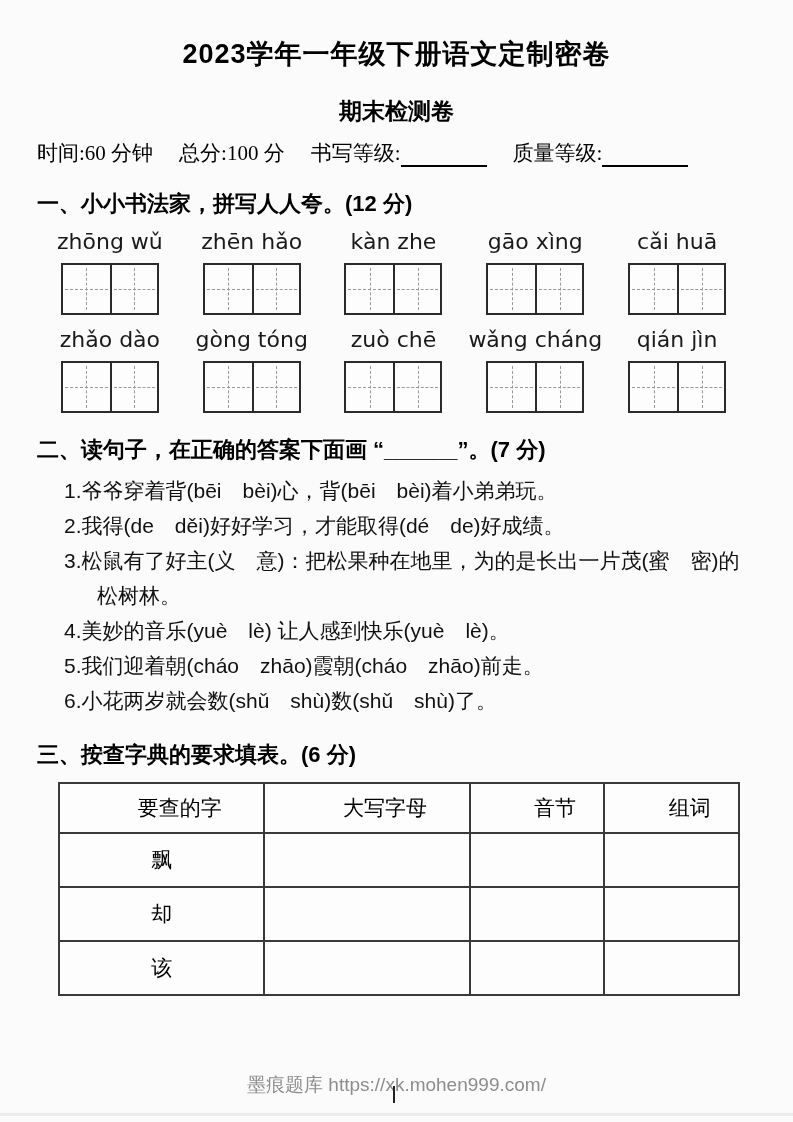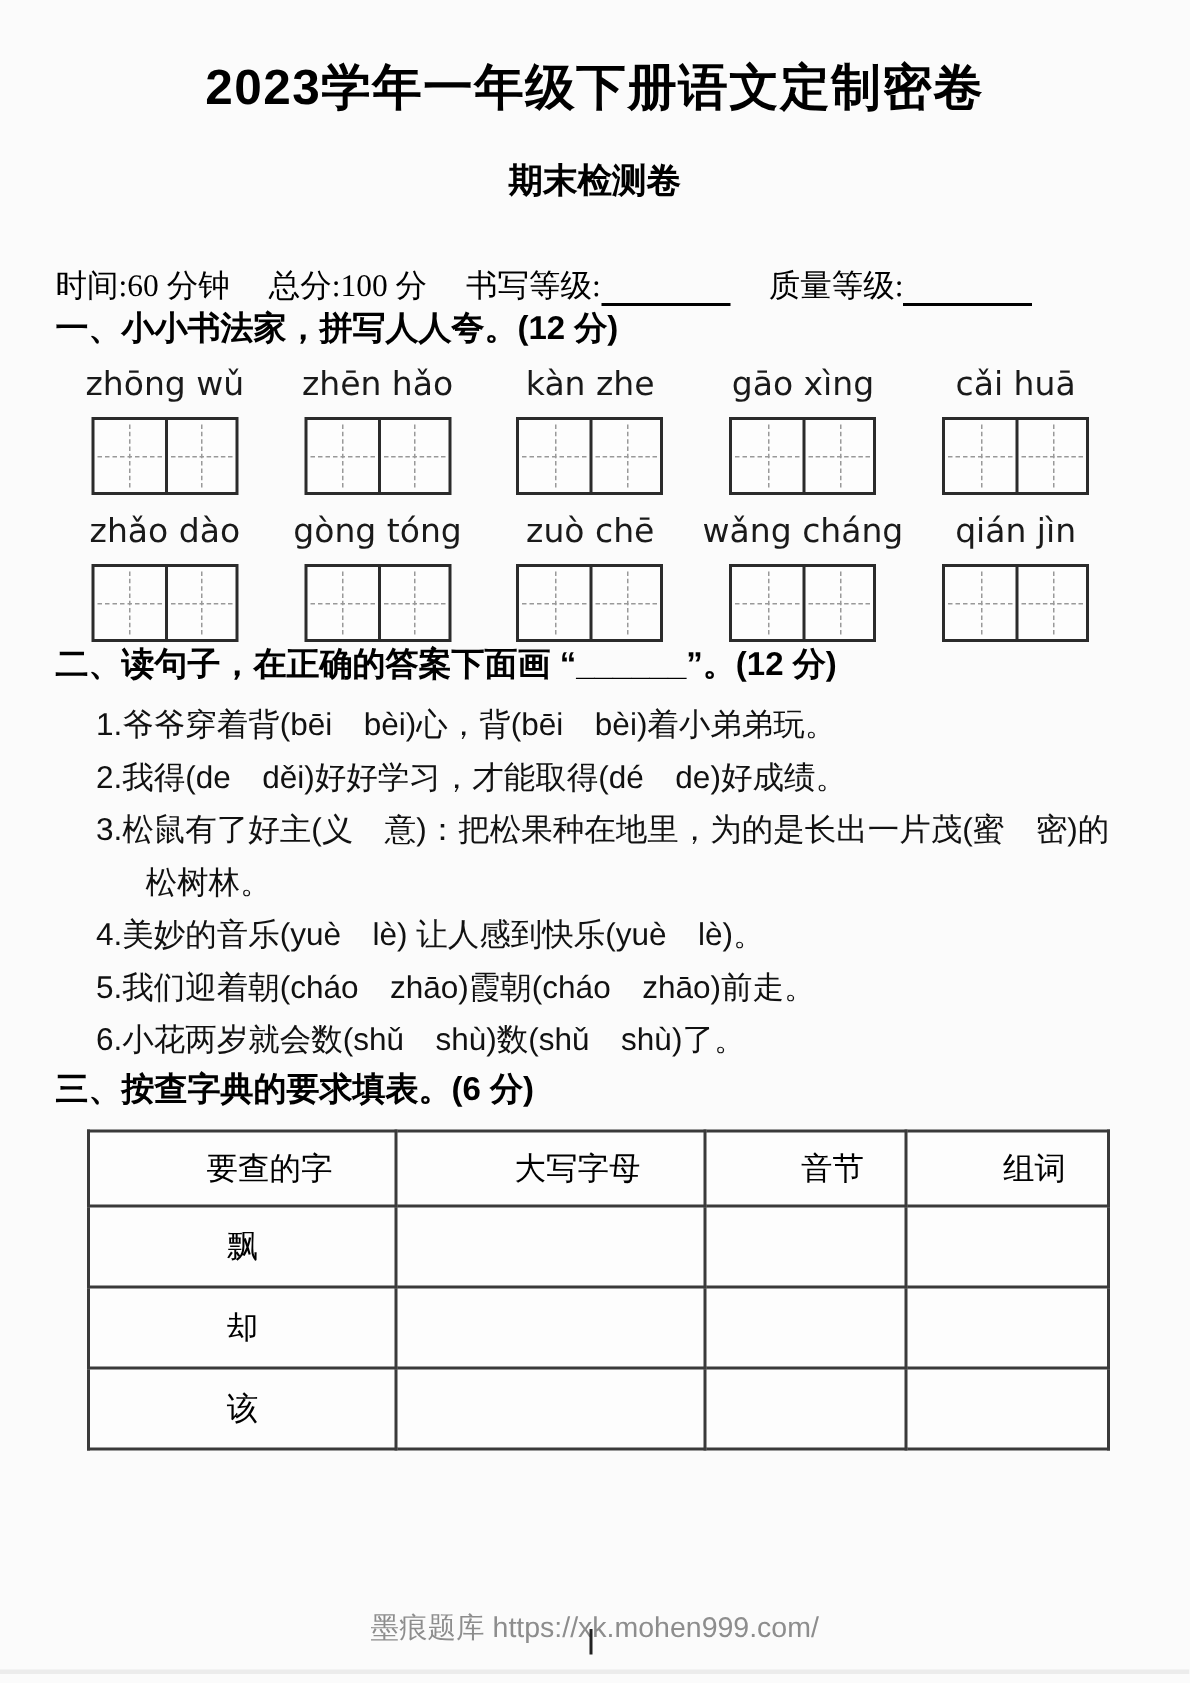--- a/index.html
+++ b/index.html
@@ -9,54 +9,55 @@
     height: 1122px;
     position: relative;
     overflow: hidden;
     font-family: "Liberation Sans", sans-serif;
     color: #111;
   }
   .page { padding: 36px 37px 0 37px; }
 
   .page-title {
     text-align: center;
-    font-size: 33px;
+    font-size: 27px;
     font-weight: bold;
     letter-spacing: 1px;
     color: #000;
   }
   .page-subtitle {
     text-align: center;
     font-size: 23px;
     font-weight: 600;
     margin-top: 24px;
     color: #000;
   }
 
   .info-row {
-    margin-top: 40px;
+    margin-top: 12px;
     font-family: "Liberation Serif", serif;
     font-size: 21px;
     display: flex;
     align-items: flex-end;
     white-space: nowrap;
     color: #000;
   }
   .info-row .gap { width: 26px; }
   .blank-line {
     display: inline-block;
     width: 86px;
     border-bottom: 2px solid #000;
     height: 22px;
   }
 
   .sec-heading {
     font-size: 22px;
     font-weight: bold;
     color: #000;
+    margin-top: 22px;
   }
 
   .pinyin-grid {
     display: grid;
     grid-template-columns: repeat(5, 1fr);
     row-gap: 12px;
     margin-top: 10px;
     padding: 0 8px 0 2px;
   }
   .pinyin-cell {
@@ -228,21 +229,21 @@
     </div>
     <div class="pinyin-cell">
       <span class="pinyin-label">qián jìn</span>
       <span class="tzg">
           <span class="tzg-cell"></span>
           <span class="tzg-cell"></span>
         </span>
     </div>
   </div>
 
-  <div class="sec-heading">二、读句子，在正确的答案下面画 “______”。(12 分)</div>
+  <div class="sec-heading">二、读句子，在正确的答案下面画 “______”。(7 分)</div>
 
   <div class="sentences">
     <div class="sentence">1.爷爷穿着背(bēi　bèi)心，背(bēi　bèi)着小弟弟玩。</div>
     <div class="sentence">2.我得(de　děi)好好学习，才能取得(dé　de)好成绩。</div>
     <div class="sentence">3.松鼠有了好主(义　意)：把松果种在地里，为的是长出一片茂(蜜　密)的松树林。</div>
     <div class="sentence">4.美妙的音乐(yuè　lè) 让人感到快乐(yuè　lè)。</div>
     <div class="sentence">5.我们迎着朝(cháo　zhāo)霞朝(cháo　zhāo)前走。</div>
     <div class="sentence">6.小花两岁就会数(shǔ　shù)数(shǔ　shù)了。</div>
   </div>
 

